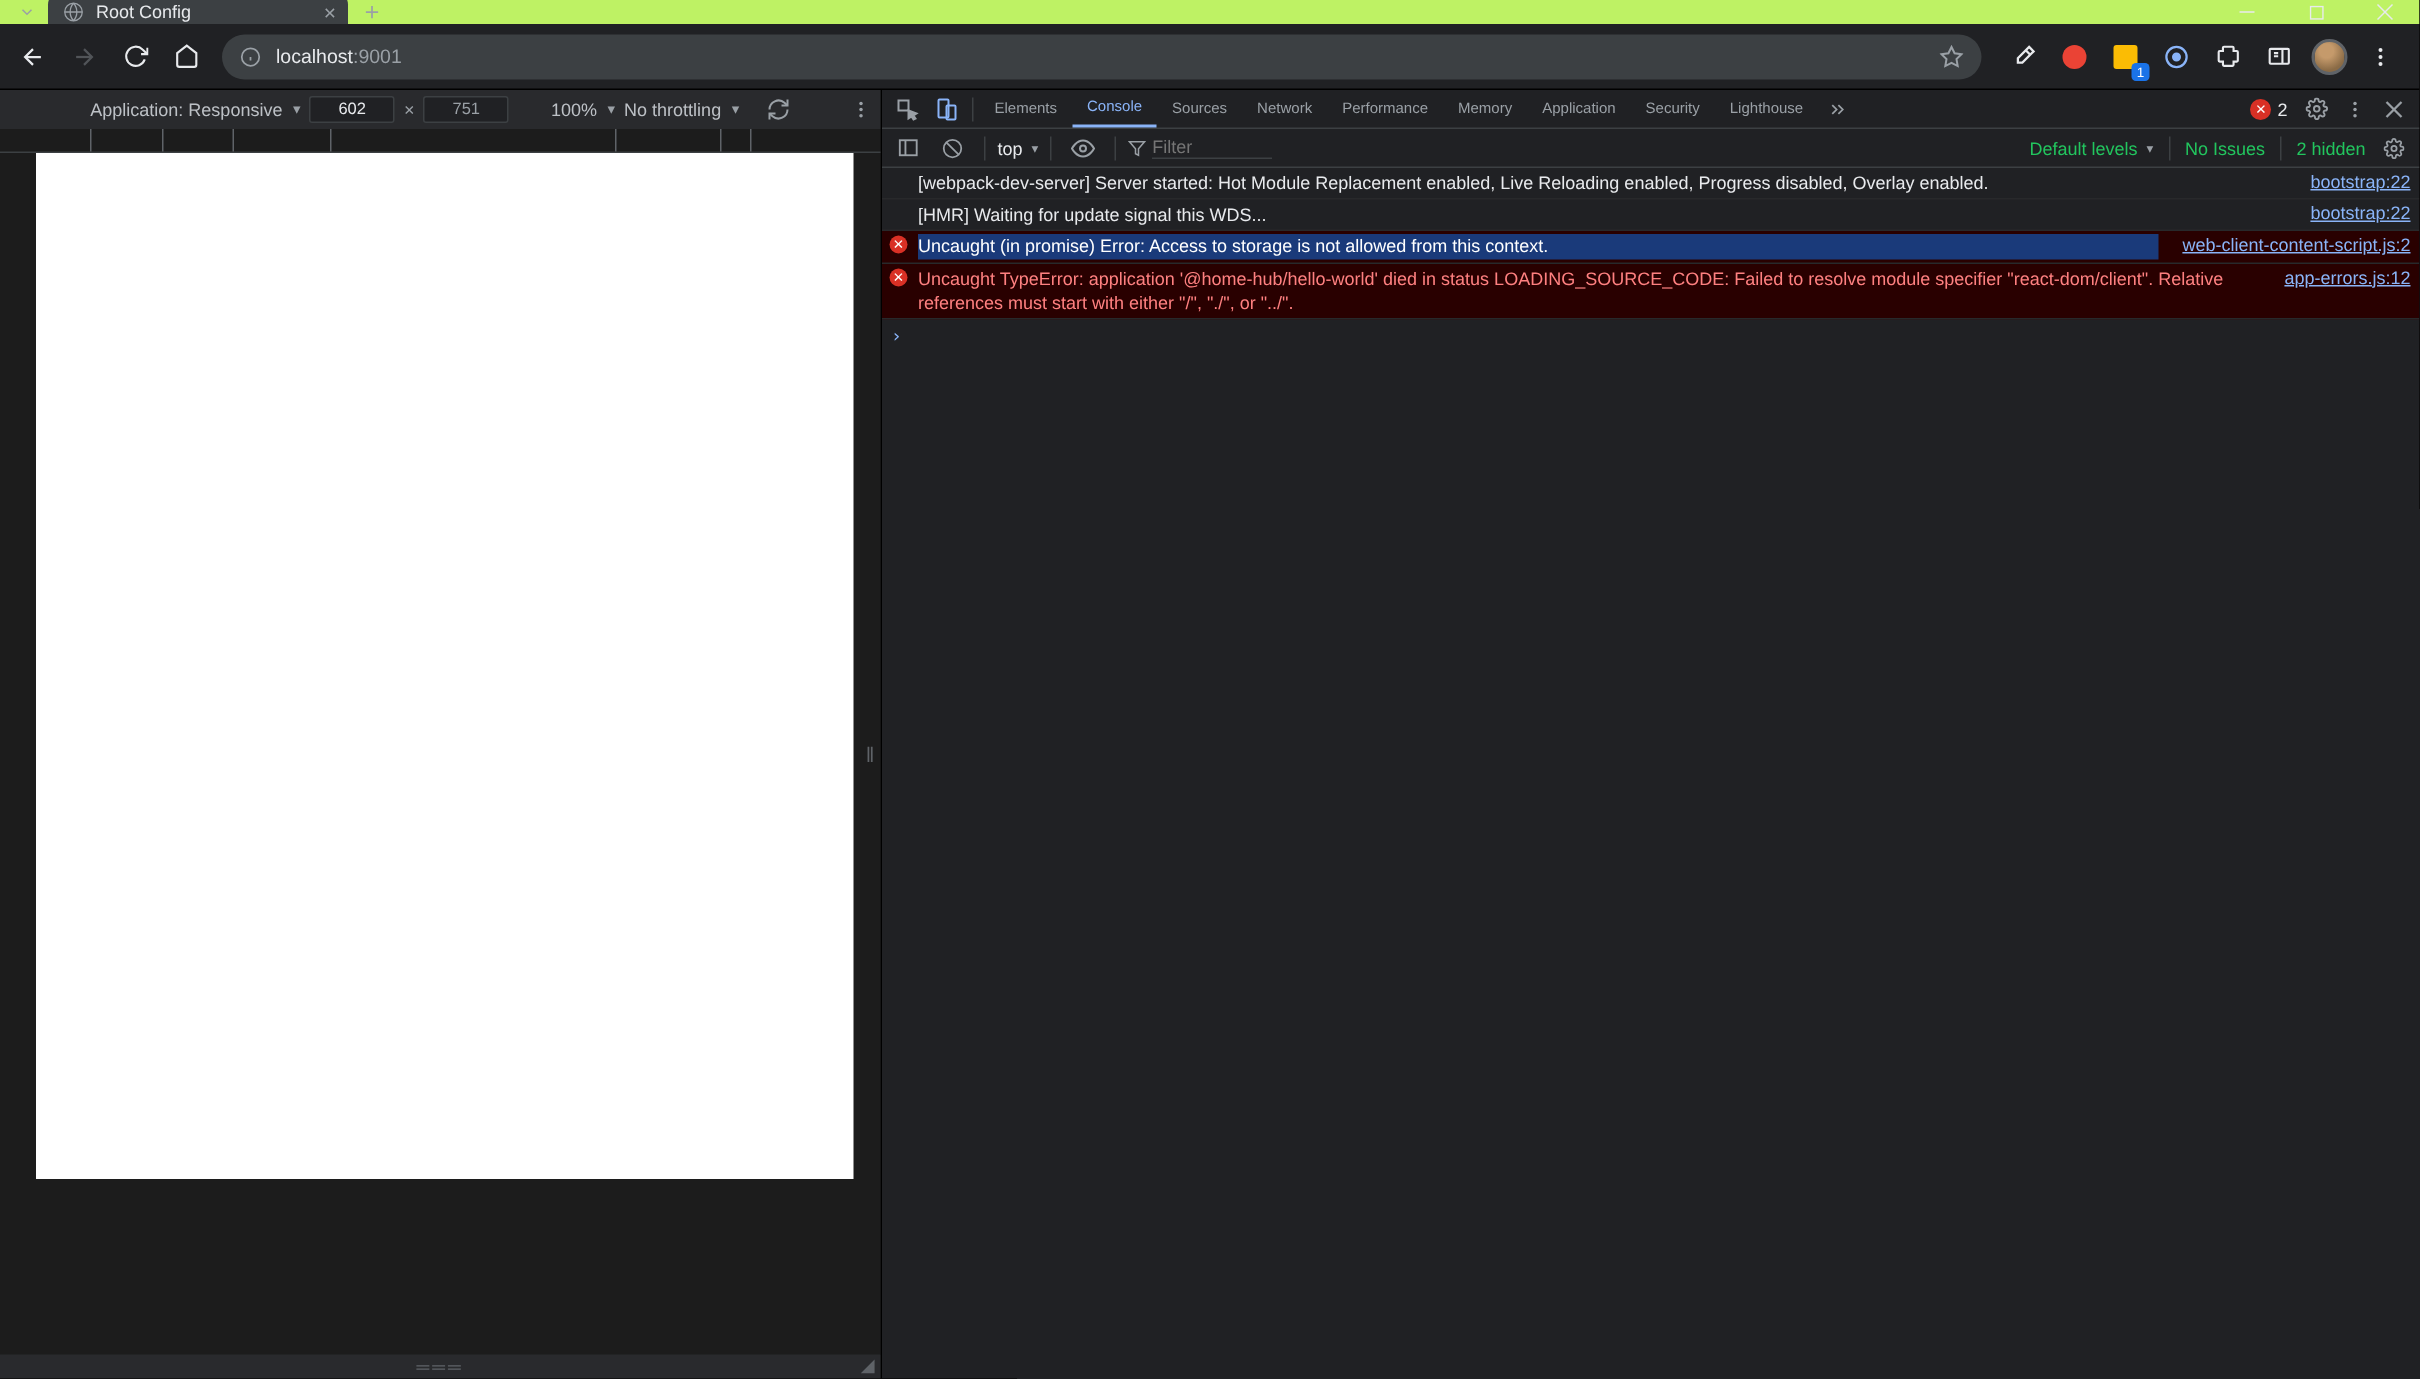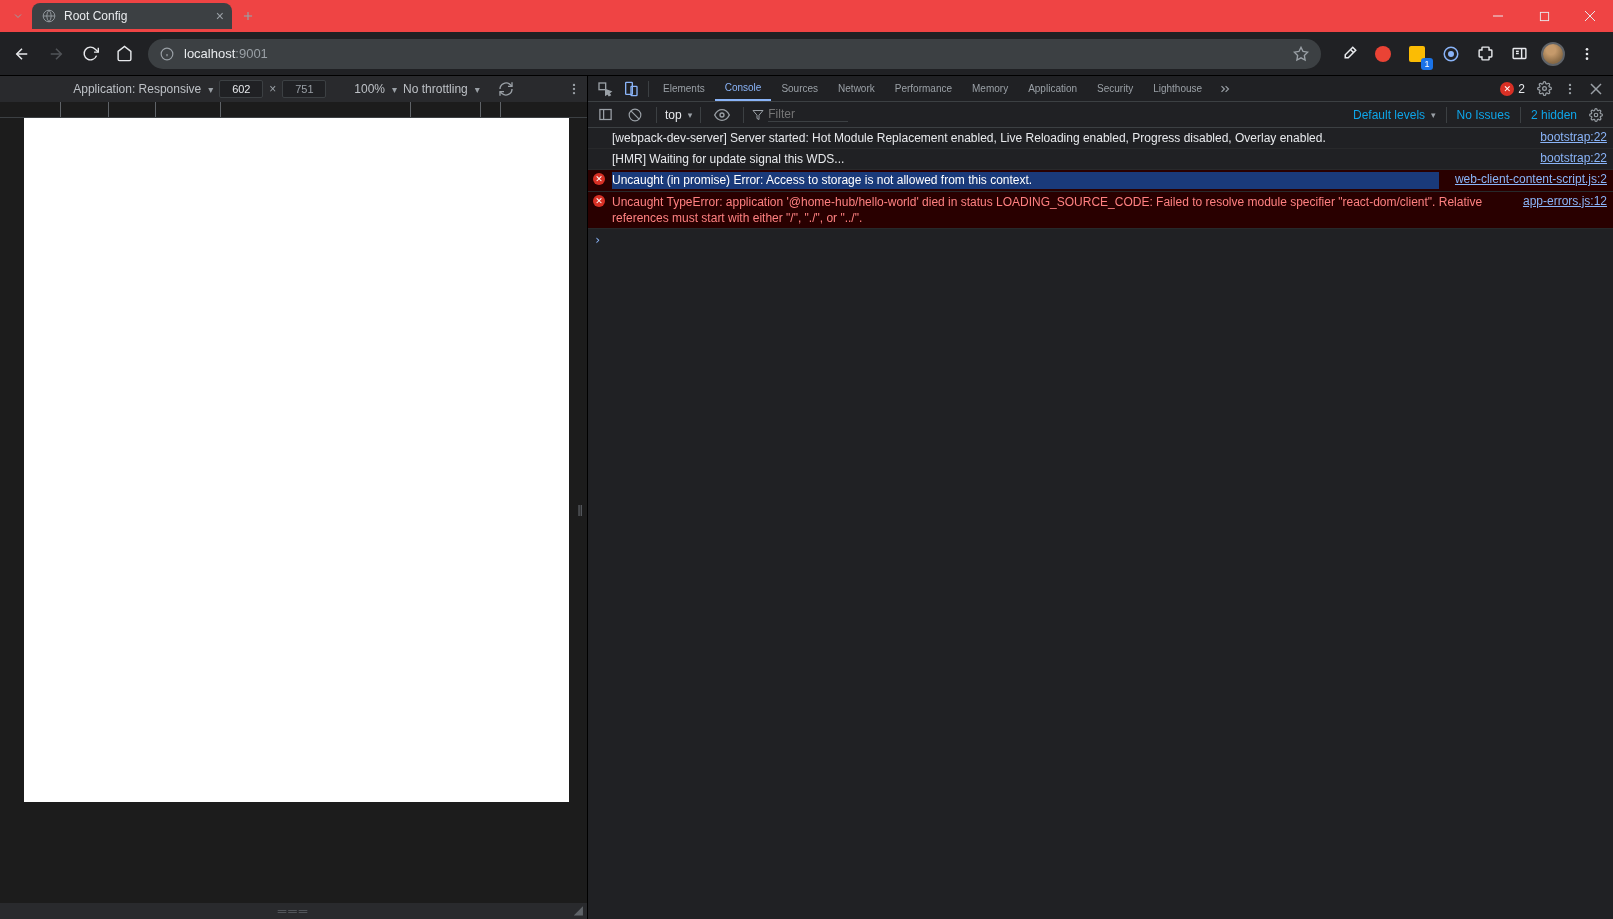--- a/index.html
+++ b/index.html
@@ -1,20 +1,20 @@
 <!DOCTYPE html>
 <html><head>
 <meta charset="utf-8">
 <style>
 * { margin: 0; padding: 0; box-sizing: border-box; font-family: 'Segoe UI', Arial, sans-serif; }
 html, body { width: 1613px; height: 919px; background: #000; overflow: hidden; color: #e8eaed; font-size: 12px; user-select: none; }
 .window { width: 100%; height: 100%; display: flex; flex-direction: column; }
 
 
-.titlebar { height: 32px; background: #ef4444; display: flex; align-items: center; }
+.titlebar { height: 16px; background: #bef264; display: flex; align-items: center; }
 .tab-strip { display: flex; align-items: center; height: 100%; padding-left: 8px; gap: 4px; }
 .tab-dropdown { width: 20px; height: 20px; border-radius: 4px; display: flex; align-items: center; justify-content: center; color: #9aa0a6; cursor: pointer; }
 .browser-tab { background: #3c4043; height: 26px; border-radius: 8px 8px 0 0; display: flex; align-items: center; padding: 0 8px 0 10px; gap: 8px; min-width: 200px; color: #e8eaed; font-size: 12px; cursor:pointer; }
 .browser-tab .favicon { width: 14px; height: 14px; color:#9aa0a6; display:flex; align-items:center; justify-content:center;}
 .browser-tab .close { color:#9aa0a6; cursor:pointer; font-size:14px; margin-left:auto; }
 .new-tab { width:24px; height:24px; color:#9aa0a6; display:flex; align-items:center; justify-content:center; cursor:pointer; }
 .win-controls { margin-left:auto; display:flex; }
 .win-btn { width:46px; height:28px; display:flex; align-items:center; justify-content:center; color:#e8eaed; cursor:pointer; }
 
 
@@ -29,21 +29,21 @@
 .badge-1 { position:absolute; bottom:-2px; right:-2px; background:#1a73e8; color:#fff; font-size:9px; width:12px; height:12px; border-radius:3px; display:flex; align-items:center; justify-content:center; }
 .avatar { width:24px; height:24px; border-radius:12px; background: radial-gradient(circle at 40% 30%, #c59a6b 25%, #8a6b46 70%); border:2px solid #5f6368; }
 
 
 .content { flex:1; display:flex; min-height:0; }
 
 
 .viewport-side { width:588px; background:#1c1c1c; display:flex; flex-direction:column; border-right:1px solid #000; position:relative; }
 .device-toolbar { height:26px; background:#292a2d; display:flex; align-items:center; padding:0 4px; gap:6px; color:#bdc1c6; font-size:12px; justify-content:center; position:relative;}
 .dim-drop { display:flex; align-items:center; gap:4px; cursor:pointer; }
-.dim-input { width:44px; height:18px; background:#202124; border:1px solid #3c4043; color:#e8eaed; text-align:center; font-size:11px; border-radius:2px;}
+.dim-input { width:57px; height:18px; background:#202124; border:1px solid #3c4043; color:#e8eaed; text-align:center; font-size:11px; border-radius:2px;}
 .dim-x { color:#9aa0a6; }
 .dim-input.ro { color:#9aa0a6; }
 .more-v { position:absolute; right:6px; color:#9aa0a6; cursor:pointer; }
 .ruler-h { height:16px; background:#1c1c1c; position:relative; border-bottom:1px solid #3c4043;}
 .ruler-h .tick { position:absolute; top:0; height:100%; border-left:1px solid #5f6368; }
 .page-area { flex:1; background:#1c1c1c; position:relative; display:flex; }
 .white-page { background:#fff; width:545px; height:684px; margin-left:24px; margin-top:0; }
 .resize-handle-v { position:absolute; right:6px; top:50%; transform:translateY(-50%); color:#5f6368; cursor:ew-resize; font-size:14px; letter-spacing:-2px;}
 .bottom-drag { height:16px; background:#292a2d; display:flex; align-items:center; justify-content:center; color:#5f6368; position:relative;}
 .bottom-drag .grip { letter-spacing:2px; }
@@ -59,21 +59,21 @@
 .dt-tabs .spacer { flex:1; }
 .err-pill { display:flex; align-items:center; gap:4px; color:#e8eaed; margin-right:6px; }
 .err-dot { width:14px; height:14px; border-radius:7px; background:#d93025; color:#fff; font-size:9px; display:flex; align-items:center; justify-content:center;}
 
 .dt-sub { height:26px; display:flex; align-items:center; border-bottom:1px solid #3c4043; padding:0 4px; gap:4px; font-size:12px;}
 .dt-sub .sep { width:1px; height:16px; background:#3c4043; margin:0 4px;}
 .dt-sub .drop { display:flex; align-items:center; gap:4px; color:#e8eaed; cursor:pointer;}
 .dt-sub .filter-wrap { display:flex; align-items:center; gap:4px; color:#9aa0a6; flex:0 0 auto;}
 .dt-sub .filter-input { background:transparent; border:none; border-bottom:1px solid #3c4043; color:#e8eaed; width:80px; font-size:12px; outline:none; }
 .dt-sub .right { margin-left:auto; display:flex; align-items:center; gap:6px; }
-.dt-sub .pill { display:flex; align-items:center; gap:4px; color:#0ea5e9; cursor:pointer; }
+.dt-sub .pill { display:flex; align-items:center; gap:4px; color:#22c55e; cursor:pointer; }
 
 
 .console { flex:1; overflow:auto; font-family: Consolas, 'Courier New', monospace; font-size:12px; }
 .msg { display:flex; padding:2px 6px 2px 4px; border-bottom:1px solid #28292b; align-items:flex-start; gap:6px;}
 .msg .icon-slot { width:14px; flex-shrink:0; display:flex; justify-content:center; padding-top:1px;}
 .msg .text { flex:1; white-space:pre-wrap; word-break:break-word; color:#e8eaed; line-height:1.35;}
 .msg .source { color:#8ab4f8; text-decoration:underline; cursor:pointer; white-space:nowrap; padding-left:10px;}
 .msg.log .text { color:#e8eaed; }
 .msg.error { background:#290000; }
 .msg.error .text { color:#ff8080; }

